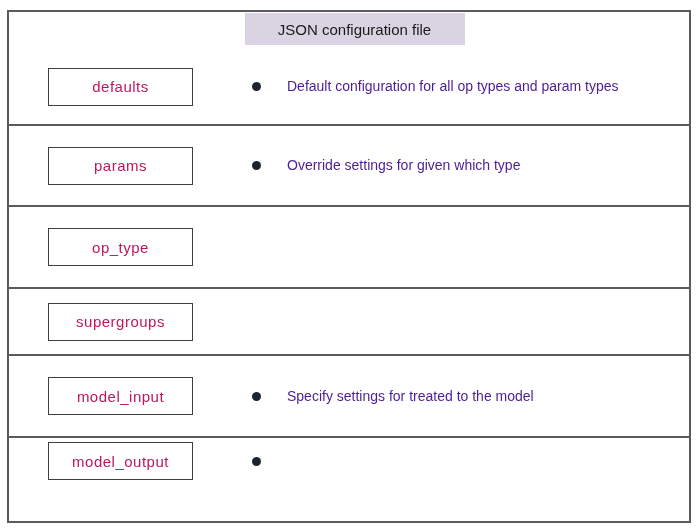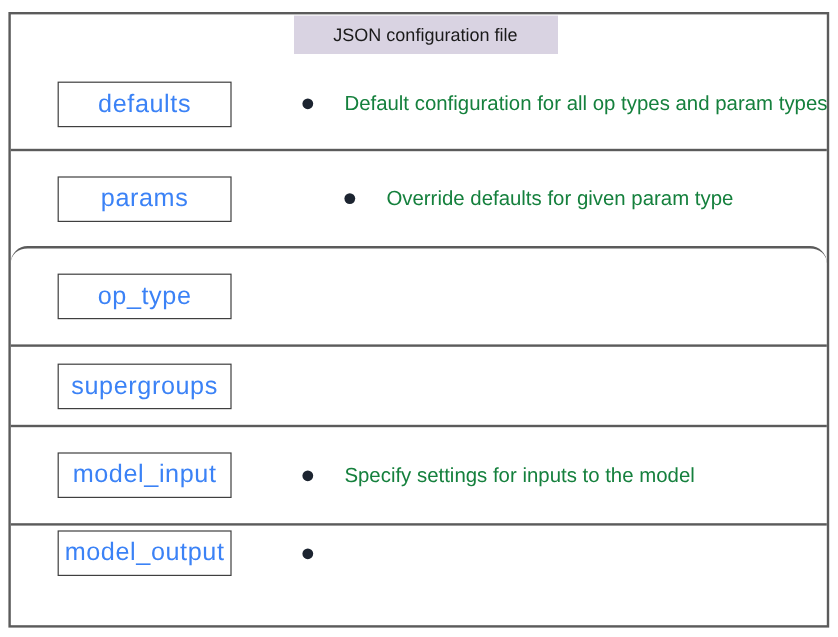--- a/index.html
+++ b/index.html
@@ -29,22 +29,22 @@
   }
   .section {
     box-sizing: border-box;
     display: flex;
     align-items: center;
   }
   .section + .section {
     border-top: 2px solid #5b5b5b;
   }
   .s1 { height: 112px; flex-direction: column; align-items: stretch; }
-  .s2 { height: 81px; gap: 35px; }
-  .s3 { height: 82px; border-radius: 14px; }
+  .s2 { height: 81px; }
+  .s3 { height: 82px; }
   .s4 { height: 67px; }
   .s5 { height: 82px; }
   .s6 { height: 48px; }
   .header-box {
     align-self: center;
     margin-top: 1px;
     width: 220px;
     height: 32px;
     background: #d9d3e2;
     display: flex;
@@ -69,23 +69,23 @@
     height: 38px;
     box-sizing: border-box;
     border: 1px solid #3f3f3f;
     background: #ffffff;
     display: flex;
     align-items: center;
     justify-content: center;
     flex: none;
   }
   .label-text {
-    font-size: 21px;
+    font-size: 15px;
     letter-spacing: 0.5px;
-    color: #3b82f6;
+    color: #be185d;
   }
   .bullets {
     margin-left: 59px;
     display: flex;
     flex-direction: column;
     justify-content: center;
   }
   .bullet-item {
     display: flex;
     align-items: center;
@@ -94,22 +94,22 @@
   }
   .dot {
     width: 9px;
     height: 9px;
     border-radius: 50%;
     background: #1c2430;
     margin-right: 26px;
     flex: none;
   }
   .bullet-text {
-    font-size: 17px;
-    color: #15803d;
+    font-size: 14px;
+    color: #4c1d95;
     white-space: nowrap;
   }
 </style>
 </head>
 <body>
 
 <div class="page">
   <div class="frame">
 
     <div class="section s1">
@@ -129,21 +129,21 @@
       </div>
     </div>
 
     <div class="section s2">
       <div class="label-box">
         <span class="label-text">params</span>
       </div>
       <div class="bullets">
         <div class="bullet-item">
           <span class="dot"></span>
-          <span class="bullet-text">Override defaults for given param type</span>
+          <span class="bullet-text">Override settings for given which type</span>
         </div>
       </div>
     </div>
 
     <div class="section s3">
       <div class="label-box">
         <span class="label-text">op_type</span>
       </div>
     </div>
 
@@ -153,21 +153,21 @@
       </div>
     </div>
 
     <div class="section s5">
       <div class="label-box">
         <span class="label-text">model_input</span>
       </div>
       <div class="bullets">
         <div class="bullet-item">
           <span class="dot"></span>
-          <span class="bullet-text">Specify settings for inputs to the model</span>
+          <span class="bullet-text">Specify settings for treated to the model</span>
         </div>
       </div>
     </div>
 
     <div class="section s6">
       <div class="label-box">
         <span class="label-text">model_output</span>
       </div>
       <div class="bullets">
         <div class="bullet-item">

